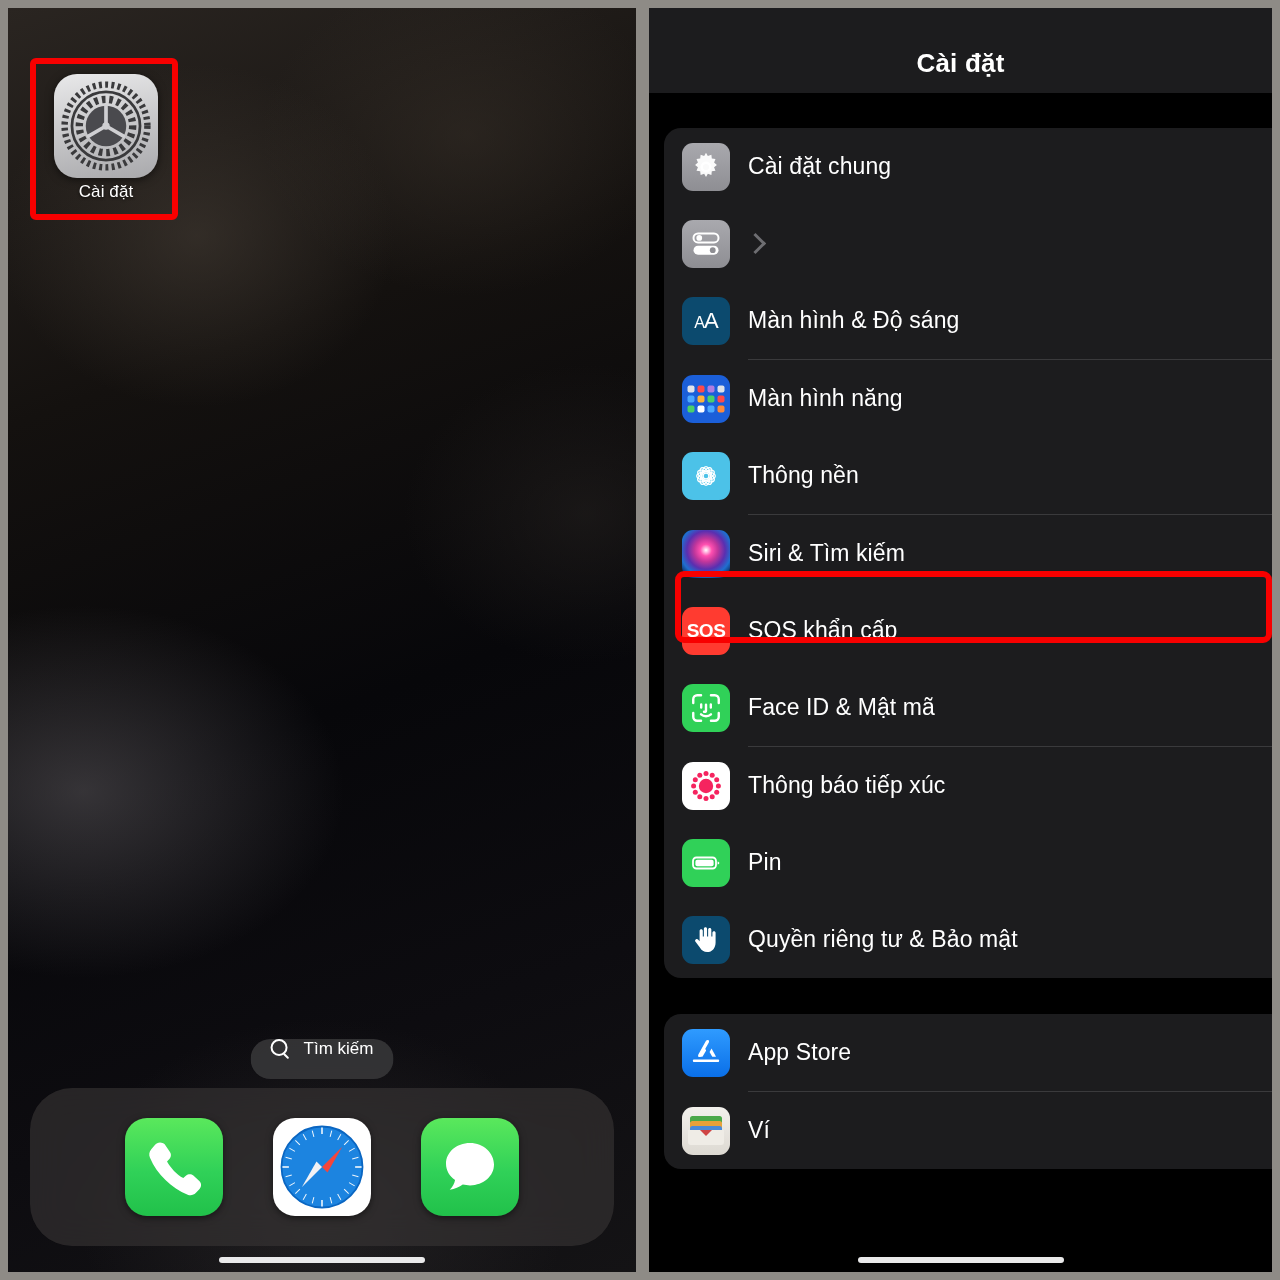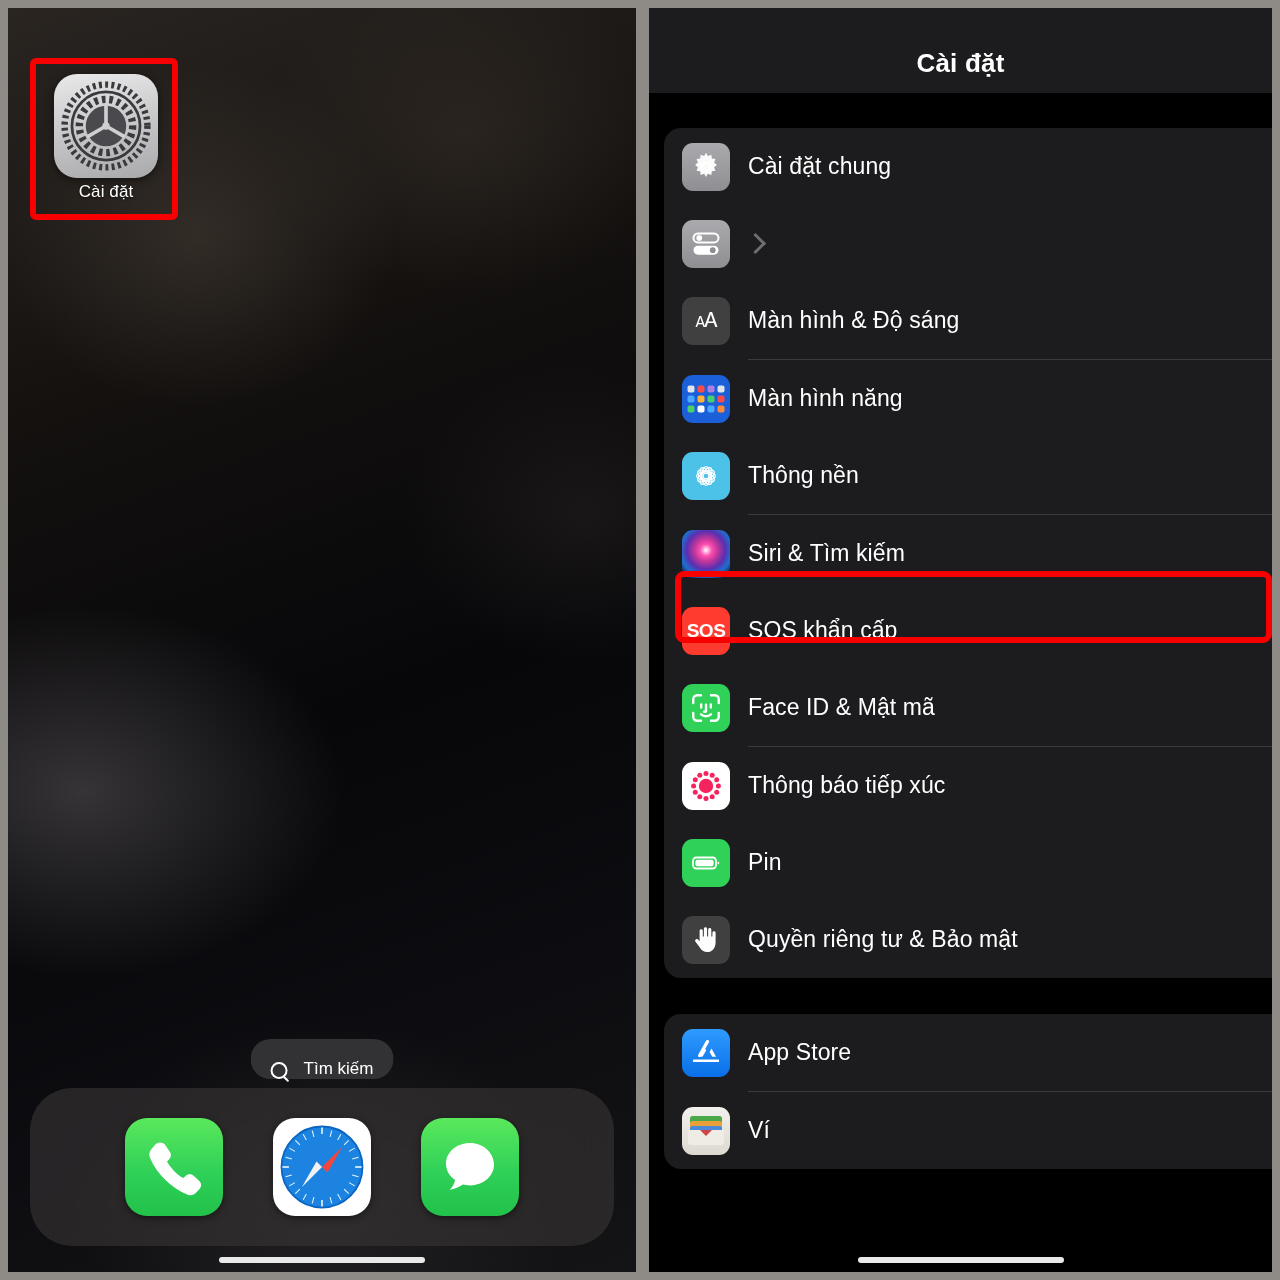--- a/index.html
+++ b/index.html
@@ -45,21 +45,21 @@
   .redbox-home{
     position:absolute;left:22px;top:50px;width:148px;height:162px;
     border:6px solid #f80000;border-radius:6px;box-sizing:border-box;
     pointer-events:none;
   }
 
   
   .searchpill{
     position:absolute;left:50%;transform:translateX(-50%);
     top:1031px;height:40px;padding:0 20px;
-    display:flex;align-items:flex-end;gap:16px;
+    display:flex;align-items:flex-start;gap:16px;
     background:rgba(60,60,62,.78);border-radius:20px;
     color:#fff;font-size:17px;
     backdrop-filter:blur(10px);
   }
   .searchpill .mag{
     width:13px;height:13px;border:2px solid #fff;border-radius:50%;
     position:relative;display:inline-block;flex:none;
   }
   .searchpill .mag:after{
     content:"";position:absolute;right:-4px;bottom:-3px;
@@ -120,21 +120,21 @@
   .row .rlabel{color:#ffffff;font-size:23px;flex:1;white-space:nowrap;letter-spacing:.1px;}
   .row .chev{
     width:12px;height:12px;flex:none;margin-right:6px;
     border-right:3px solid #6e6e72;border-top:3px solid #6e6e72;
     transform:rotate(45deg);
   }
   .sep{height:1px;background:#3a3a3c;margin-left:84px;}
 
   
   .bg-gray{background:linear-gradient(180deg,#a9a9ae 0%,#8e8e93 100%);}
-  .bg-blue{background:#404040;font-family:Liberation Mono, monospace;}
+  .bg-blue{background:#0c4a6e;}
   .bg-cyan{background:#4cc2e8;}
   .bg-green{background:#30d158;}
   .bg-red{background:#ff3b30;}
   .bg-white{background:#ffffff;}
   .bg-siri{background:radial-gradient(circle at 50% 42%,#ffffff 0%,#ff4fb0 16%,#c0369b 32%,#5a2fb0 52%,#1f6fd0 70%,#0c2a5a 88%,#07142e 100%);}
   .bg-wallet{background:linear-gradient(180deg,#f2f0ec 0%,#ddd9d2 100%);}
   .bg-appstore{background:linear-gradient(180deg,#2f9bff 0%,#0a6fe8 100%);}
   .bg-homescreen{background:#1b5fd9;}
 
   .redbox-row{

